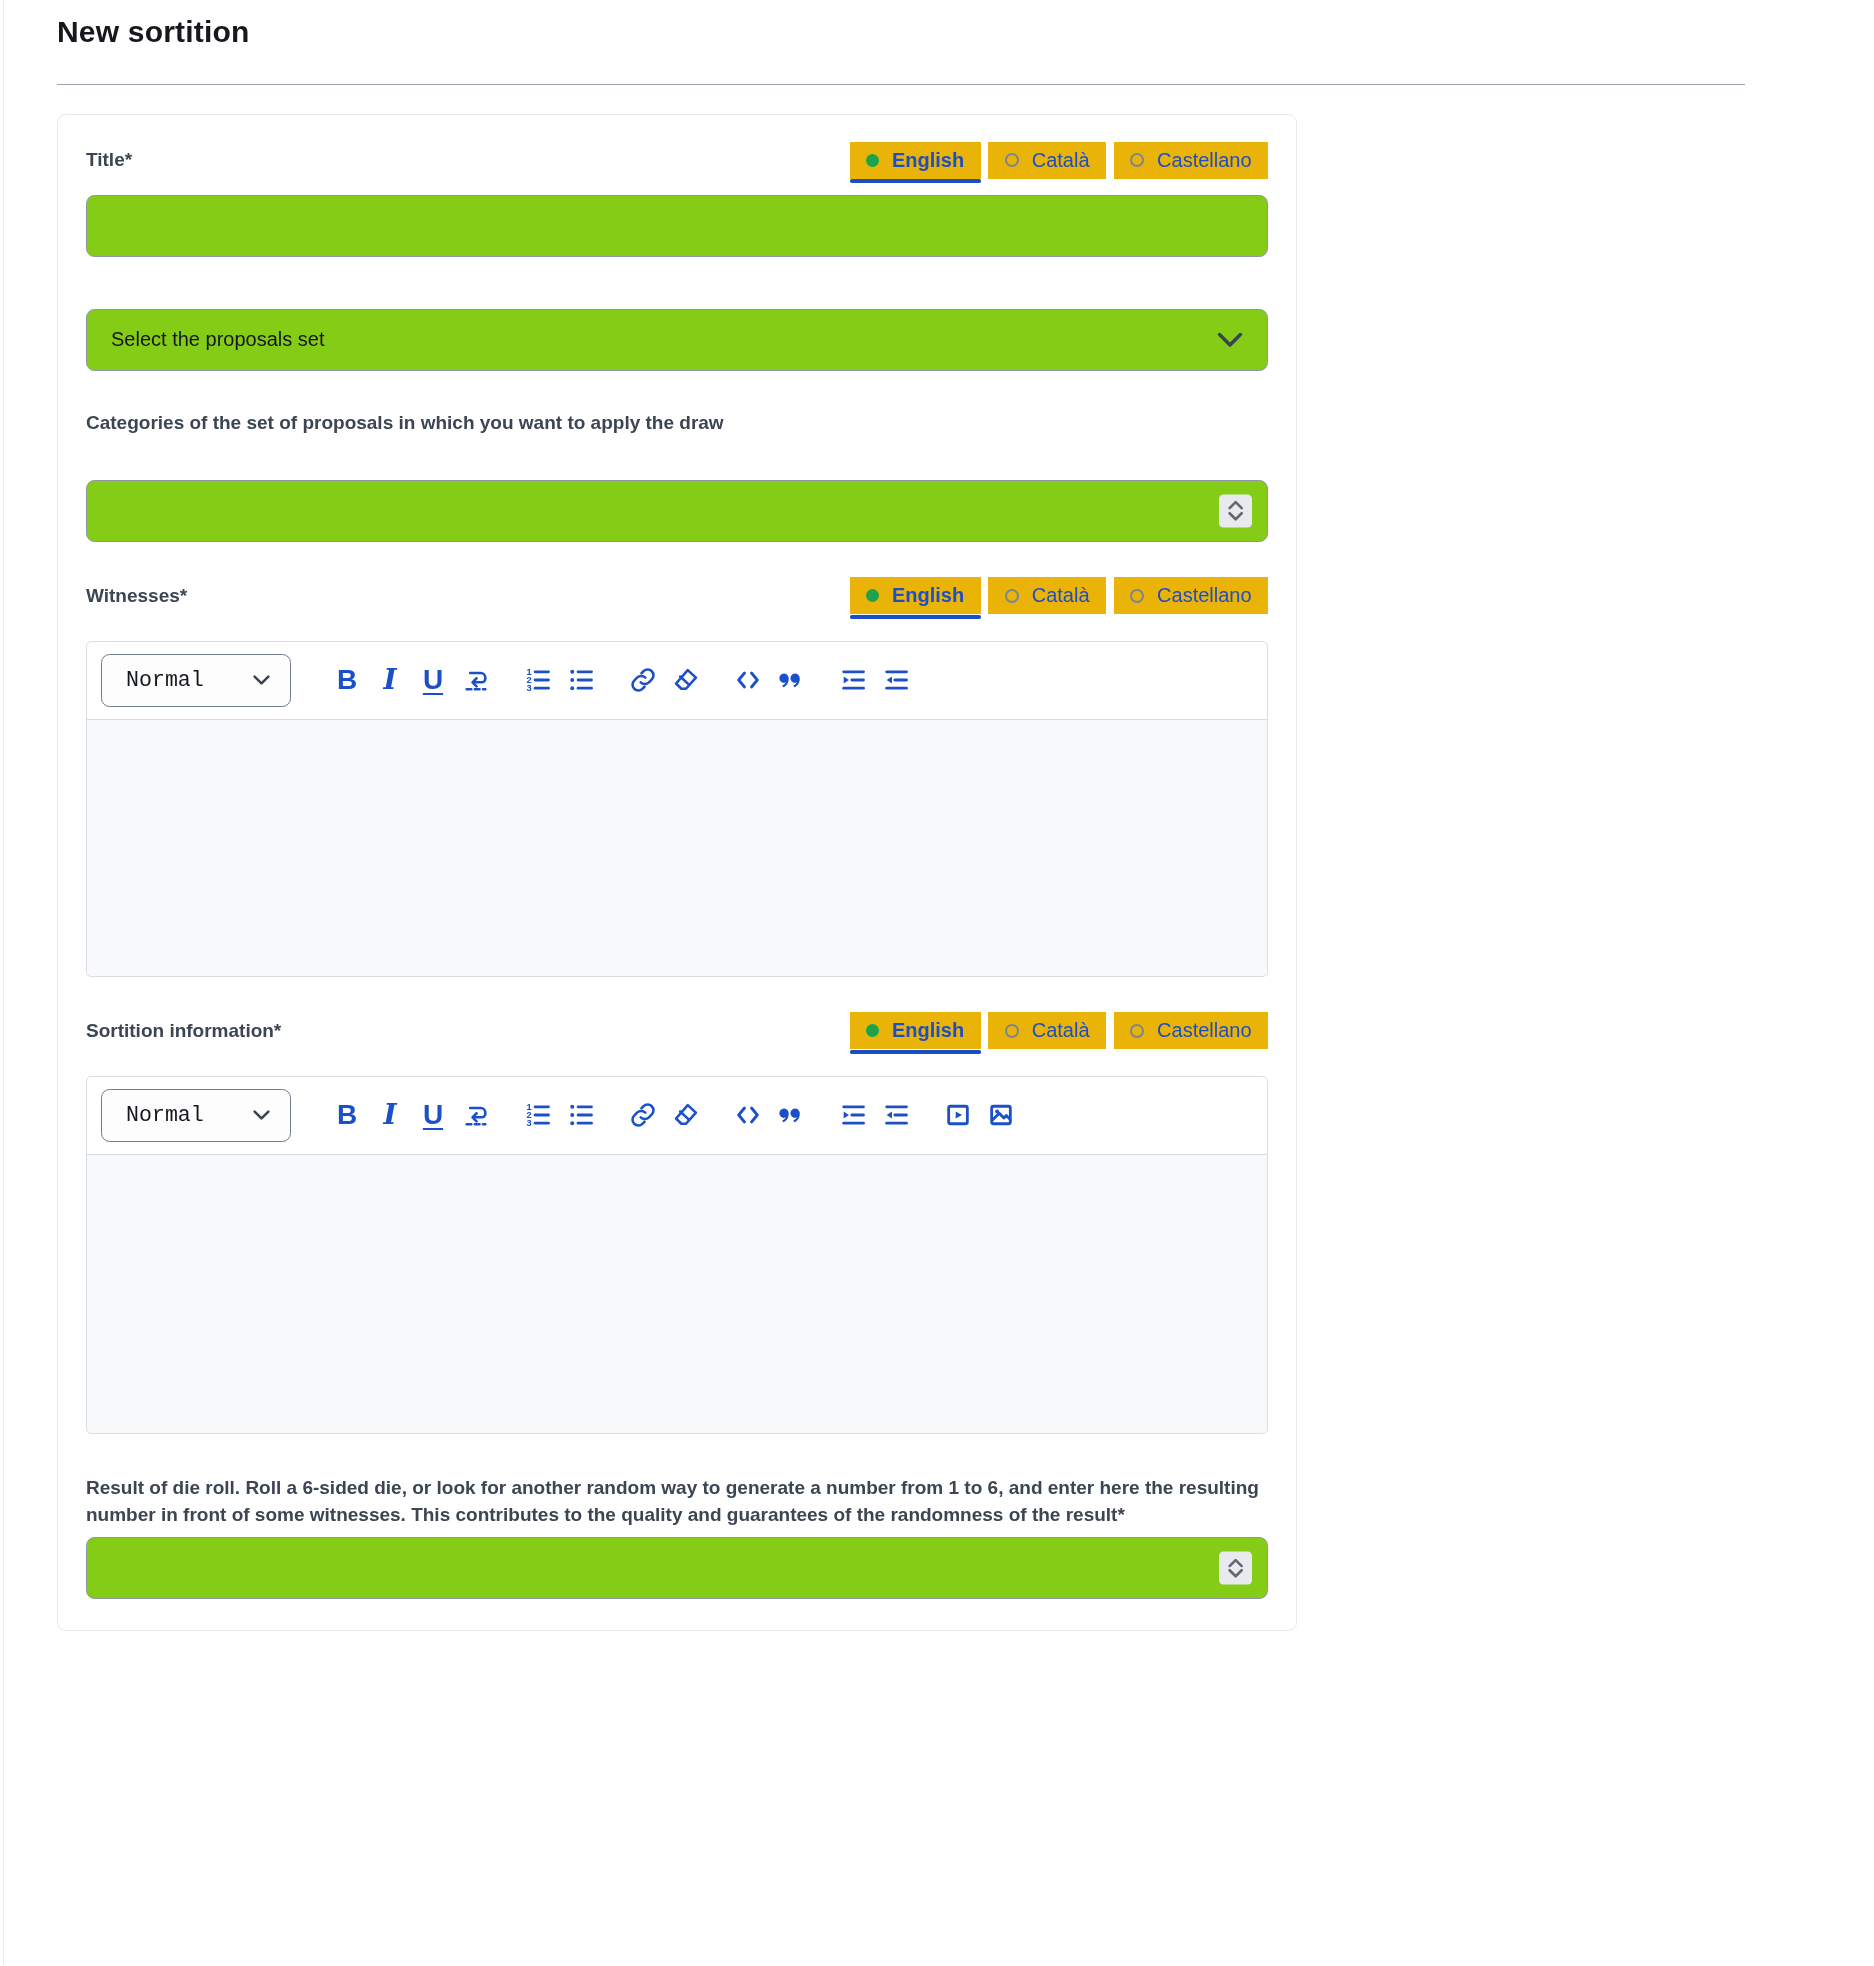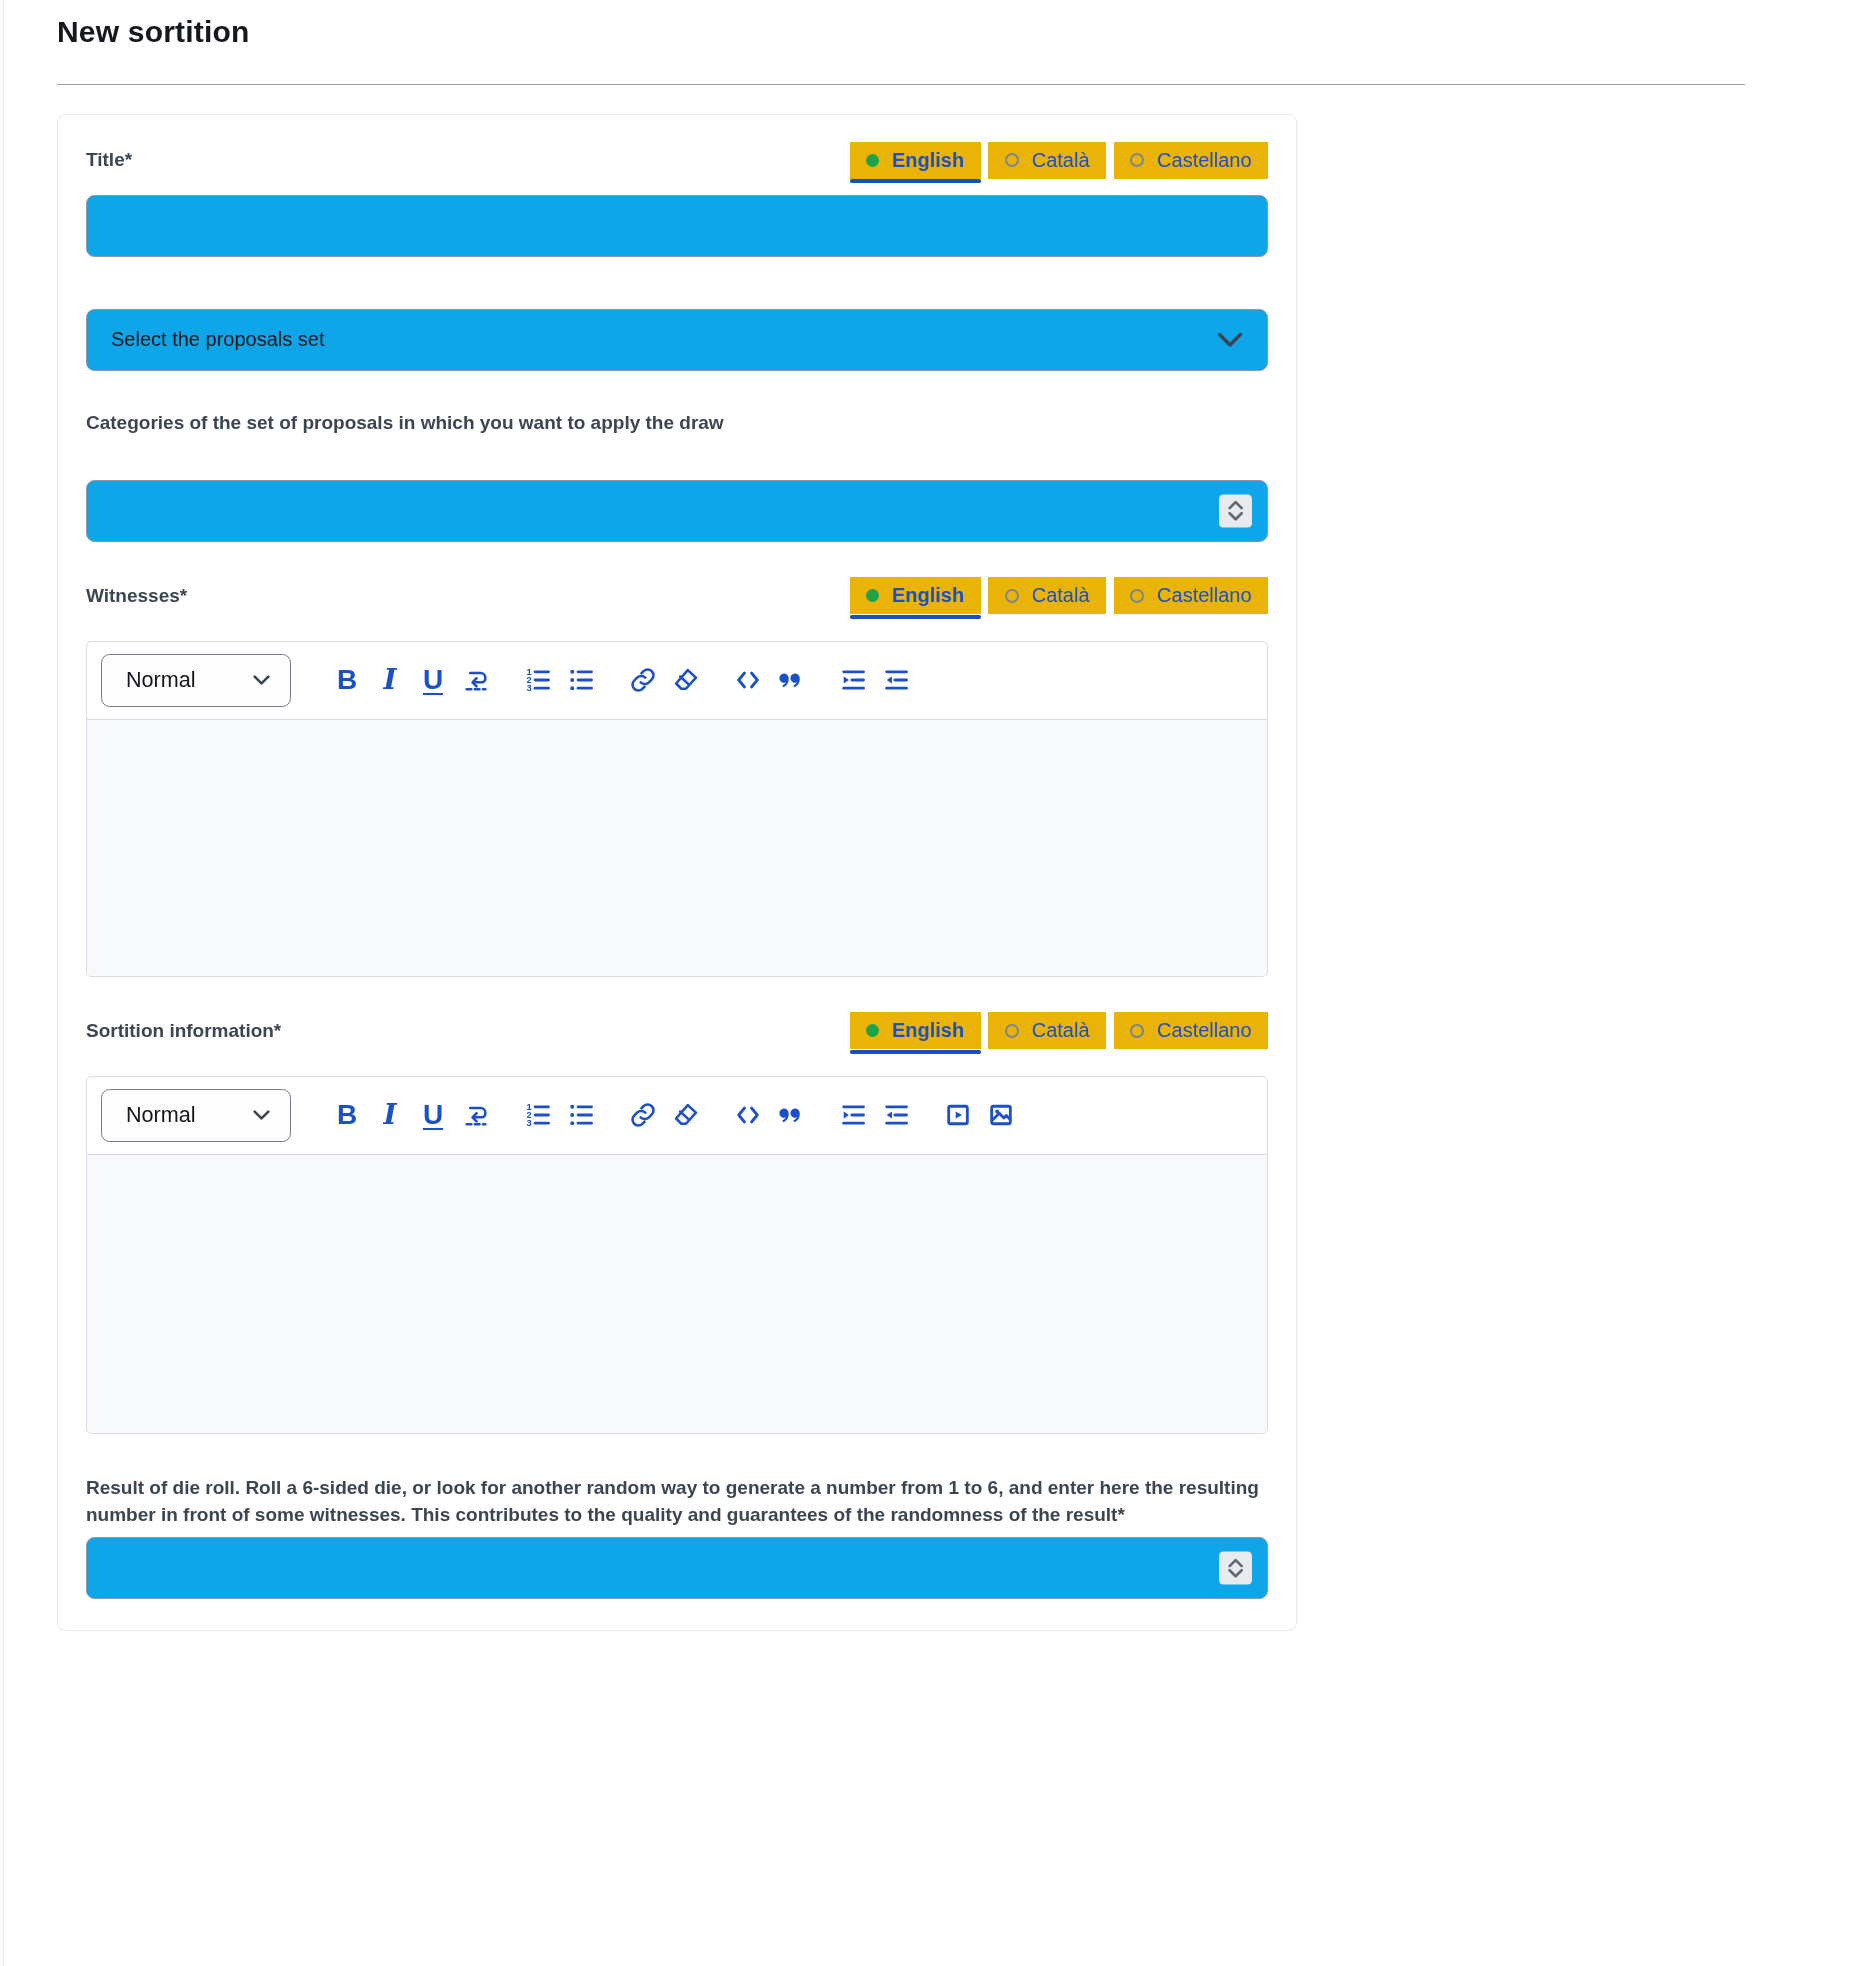--- a/index.html
+++ b/index.html
@@ -65,21 +65,21 @@
     background: #1ea34b; flex: 0 0 auto;
   }
   .lang-circle {
     width: 14px; height: 14px; border-radius: 50%;
     border: 2.6px solid #7d868f; background: transparent; flex: 0 0 auto;
   }
 
   
   .text-input, .select-box, .number-input {
     width: 100%; height: 62px;
-    background: #0ea5e9;
+    background: #84cc16;
     border: 1.7px solid #8c96a4;
     border-radius: 8.6px;
   }
   .text-input {
     margin-top: 15.6px;
     font-size: 20px; color: #14171c; padding: 0 22.5px;
     font-family: "Liberation Sans", sans-serif;
   }
   .select-box {
     margin-top: 7px;
@@ -117,21 +117,21 @@
     border-bottom: 1.7px solid #d9dde3;
   }
   .para-select {
     width: 190px; height: 53px;
     background: #fdfdfe;
     border: 1.7px solid #717d8b; border-radius: 8.6px;
     display: flex; align-items: center; justify-content: space-between;
     padding: 0 19px 0 24px;
     font-size: 21.6px; color: #14171c;
     cursor: pointer; margin-right: 38px;
-    font-family: Liberation Sans, sans-serif;
+    font-family: Liberation Mono, monospace;
   }
   .tool-group { display: flex; align-items: center; gap: 7px; margin-right: 26px; }
   .tool-btn {
     width: 36px; height: 36px; border: none; background: transparent;
     display: inline-flex; align-items: center; justify-content: center;
     cursor: pointer; color: #1b50c8;
   }
   .tb-letter { font-size: 28px; font-weight: 700; color: #1b50c8; line-height: 1;
     font-family: "Liberation Sans", sans-serif; }
   .tb-letter.italic { font-family: "DejaVu Serif", serif; font-style: italic; font-weight: 600; }

